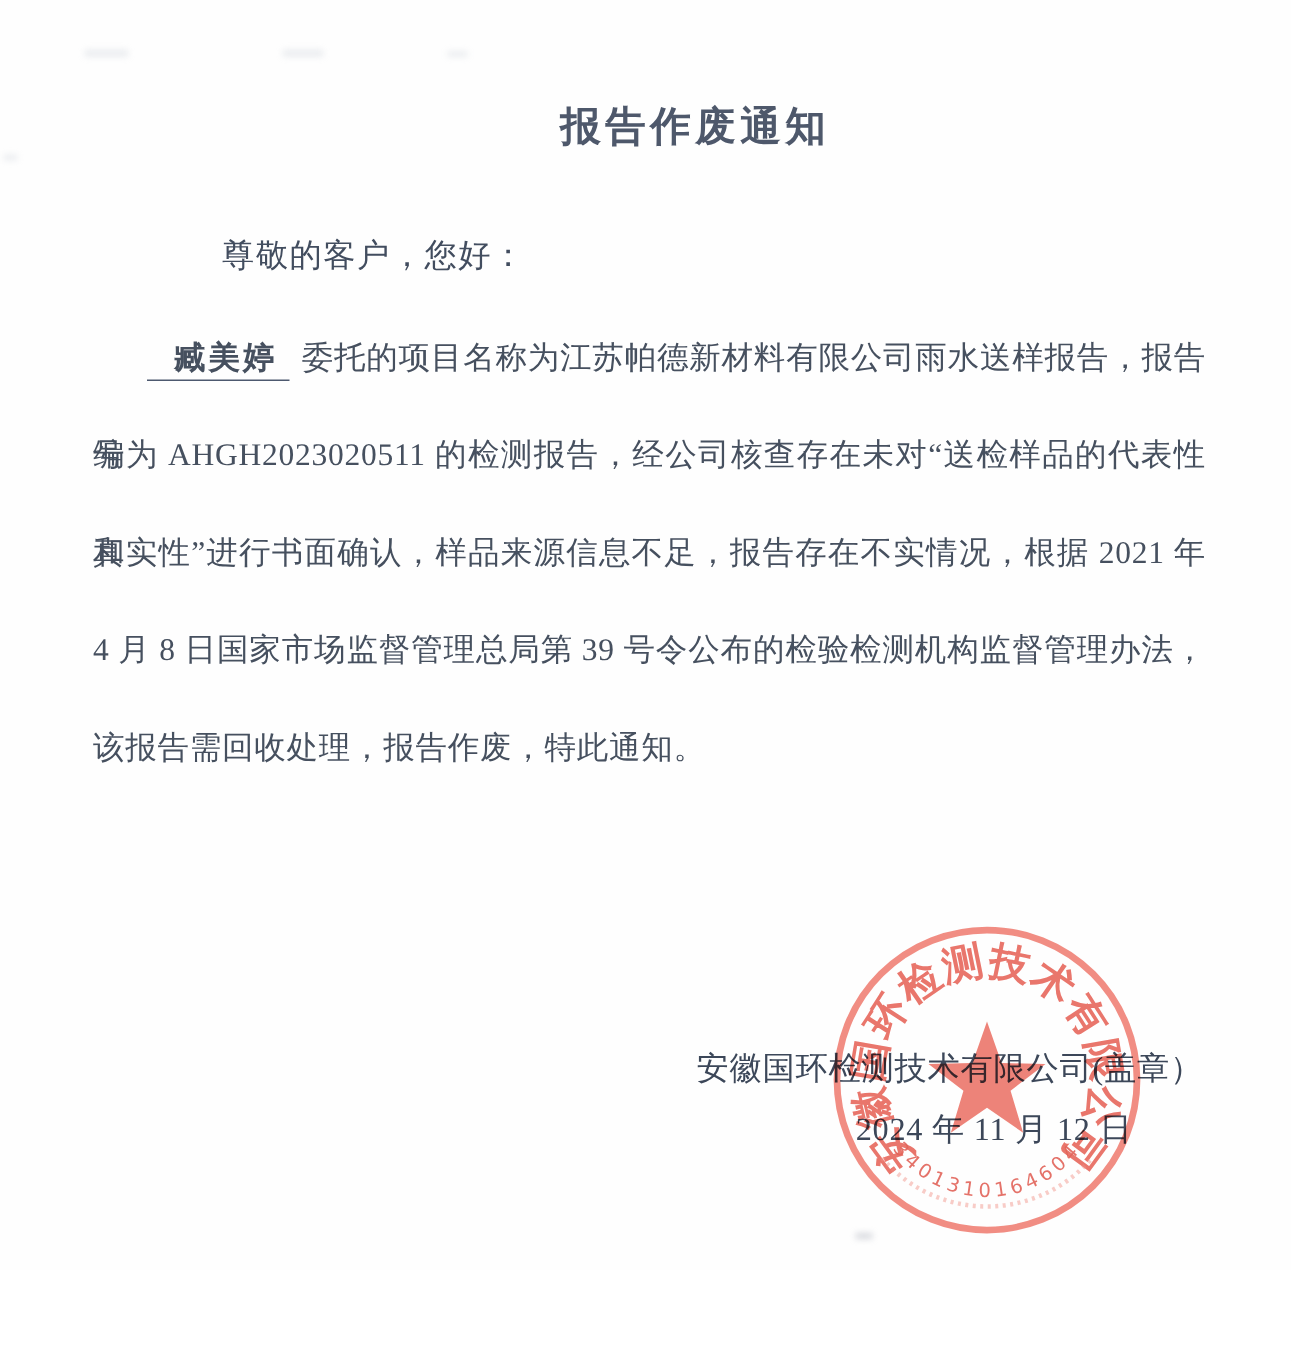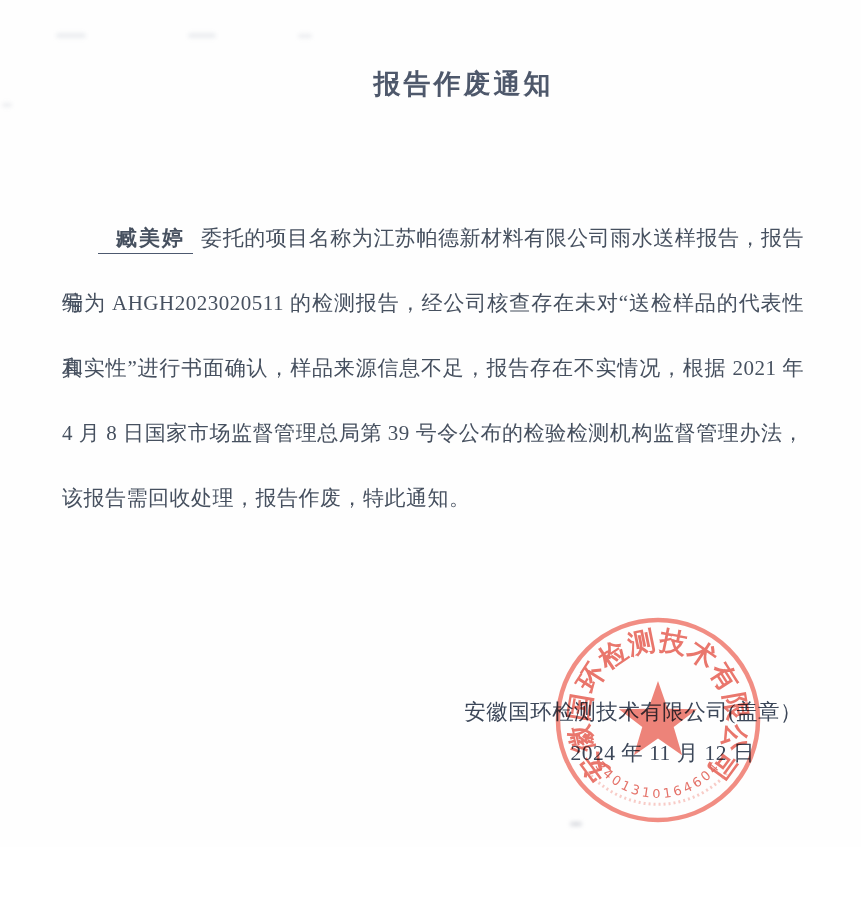--- a/index.html
+++ b/index.html
@@ -119,20 +119,21 @@
 <div class="page">
 
   <div class="smudge s1"></div>
   <div class="smudge s2"></div>
   <div class="smudge s3"></div>
   <div class="smudge s4"></div>
   <div class="smudge s5"></div>
 
   <h1 class="doc-title">报告作废通知</h1>
 
+  <div class="salutation">尊敬的客户，您好：</div>
 
   <div class="body-text">
     <div class="line justify first"><span class="client-name">臧美婷</span><span>委托的项目名称为江苏帕德新材料有限公司雨水送样报告，报告编</span></div>
     <div class="line justify">号为 AHGH2023020511 的检测报告，经公司核查存在未对“送检样品的代表性和</div>
     <div class="line justify">真实性”进行书面确认，样品来源信息不足，报告存在不实情况，根据 2021 年</div>
     <div class="line justify">4 月 8 日国家市场监督管理总局第 39 号令公布的检验检测机构监督管理办法，</div>
     <div class="line">该报告需回收处理，报告作废，特此通知。</div>
   </div>
 
   <div class="sig-company">安徽国环检测技术有限公司(盖章）</div>

